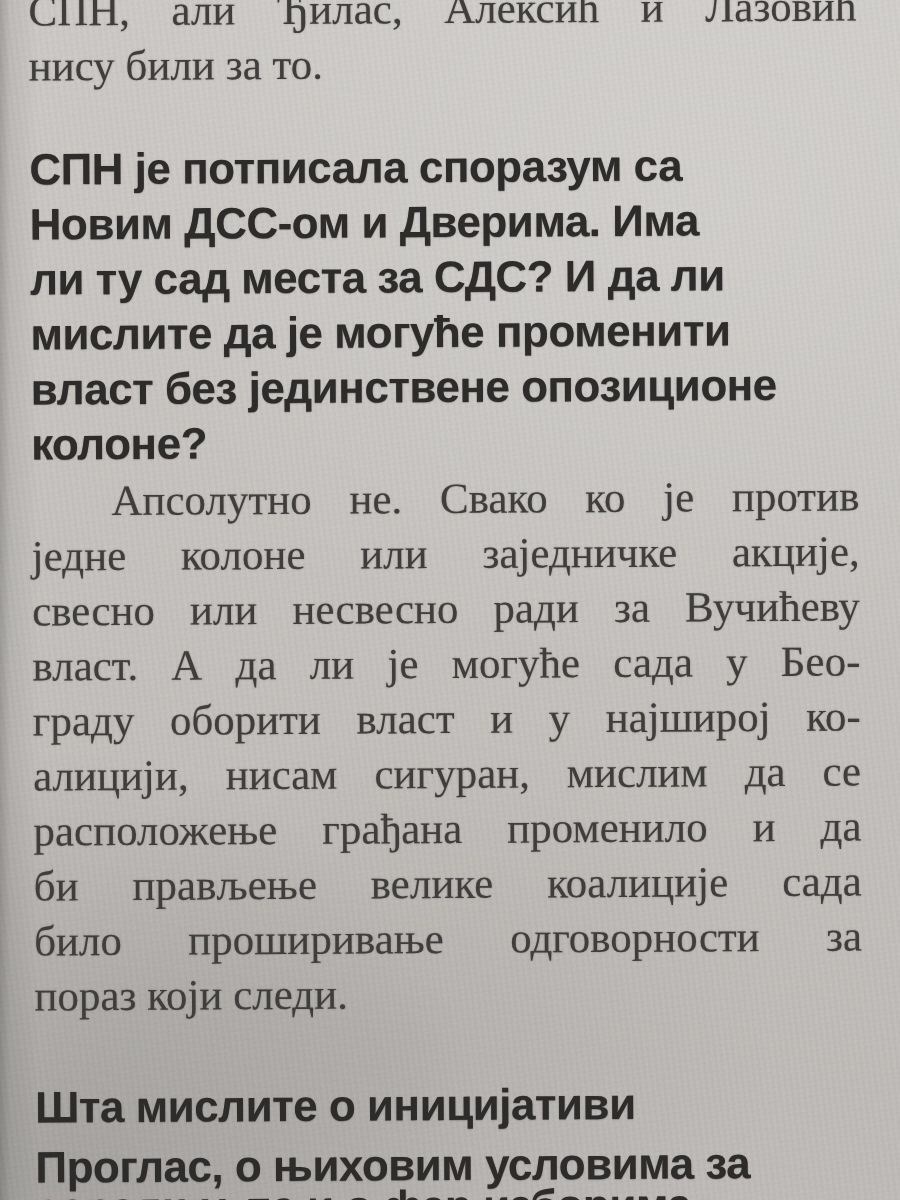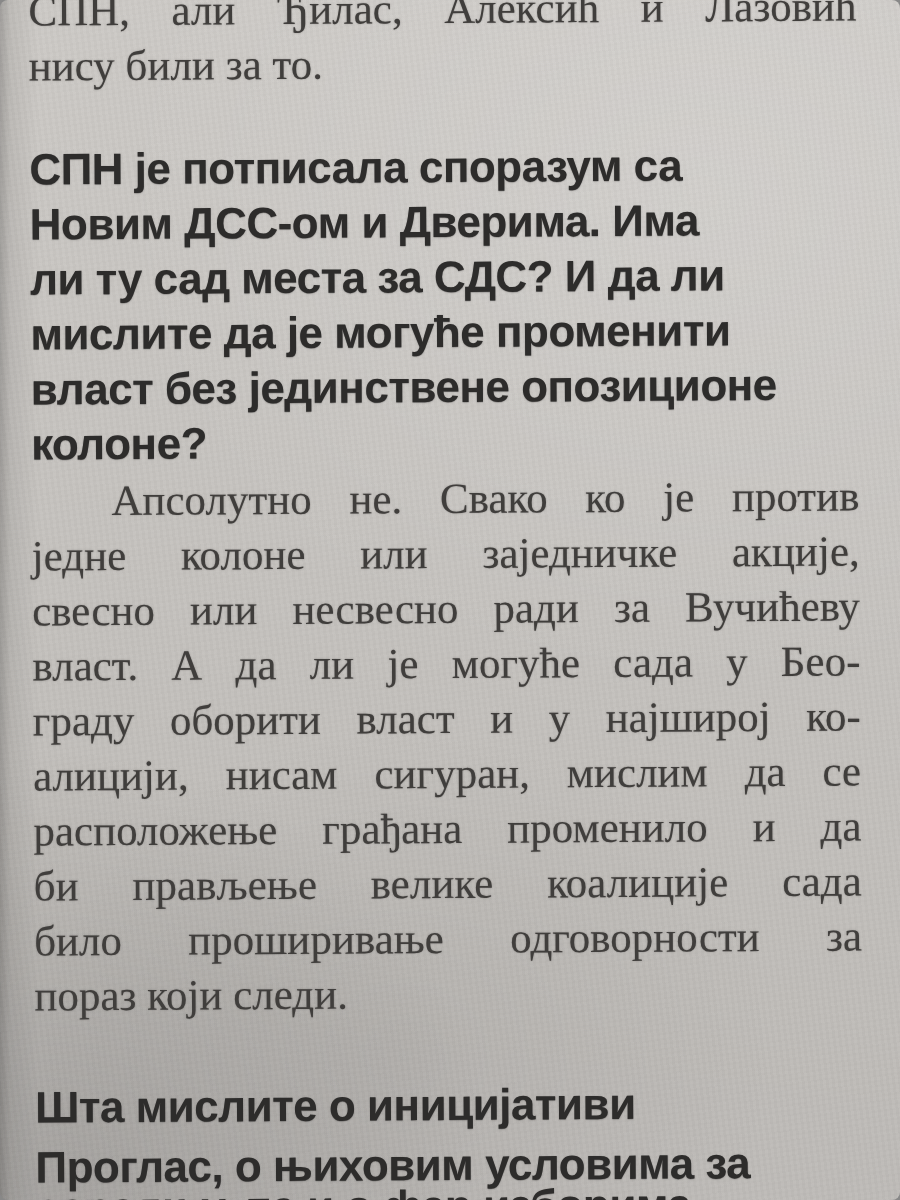--- a/index.html
+++ b/index.html
@@ -8,21 +8,20 @@
     width:900px;height:1200px;
     overflow:hidden;
     background:
       radial-gradient(95% 60% at 78% 16%, rgba(255,255,255,.13), transparent 70%),
       radial-gradient(75% 55% at 6% 98%, rgba(0,0,0,.13), transparent 65%),
       radial-gradient(60% 40% at 45% 88%, rgba(0,0,0,.05), transparent 70%),
       linear-gradient(90deg, rgba(0,0,0,.20) 0px, rgba(0,0,0,.07) 10px, transparent 38px),
       linear-gradient(187deg, rgba(255,255,255,.07), rgba(0,0,0,.06) 85%),
       #cac7c3;
     font-kerning:normal;
-    border-radius:8px;
   }
   .grain{
     position:absolute;inset:0;pointer-events:none;
     background:
       repeating-linear-gradient(83deg, rgba(0,0,0,.016) 0 3px, rgba(255,255,255,.016) 3px 6px),
       repeating-linear-gradient(-9deg, rgba(0,0,0,.012) 0 2px, transparent 2px 5px),
       repeating-linear-gradient(4deg, rgba(255,255,255,.01) 0 4px, transparent 4px 9px);
   }
   .col{
     position:absolute;left:32px;top:0;width:828px;height:1200px;

